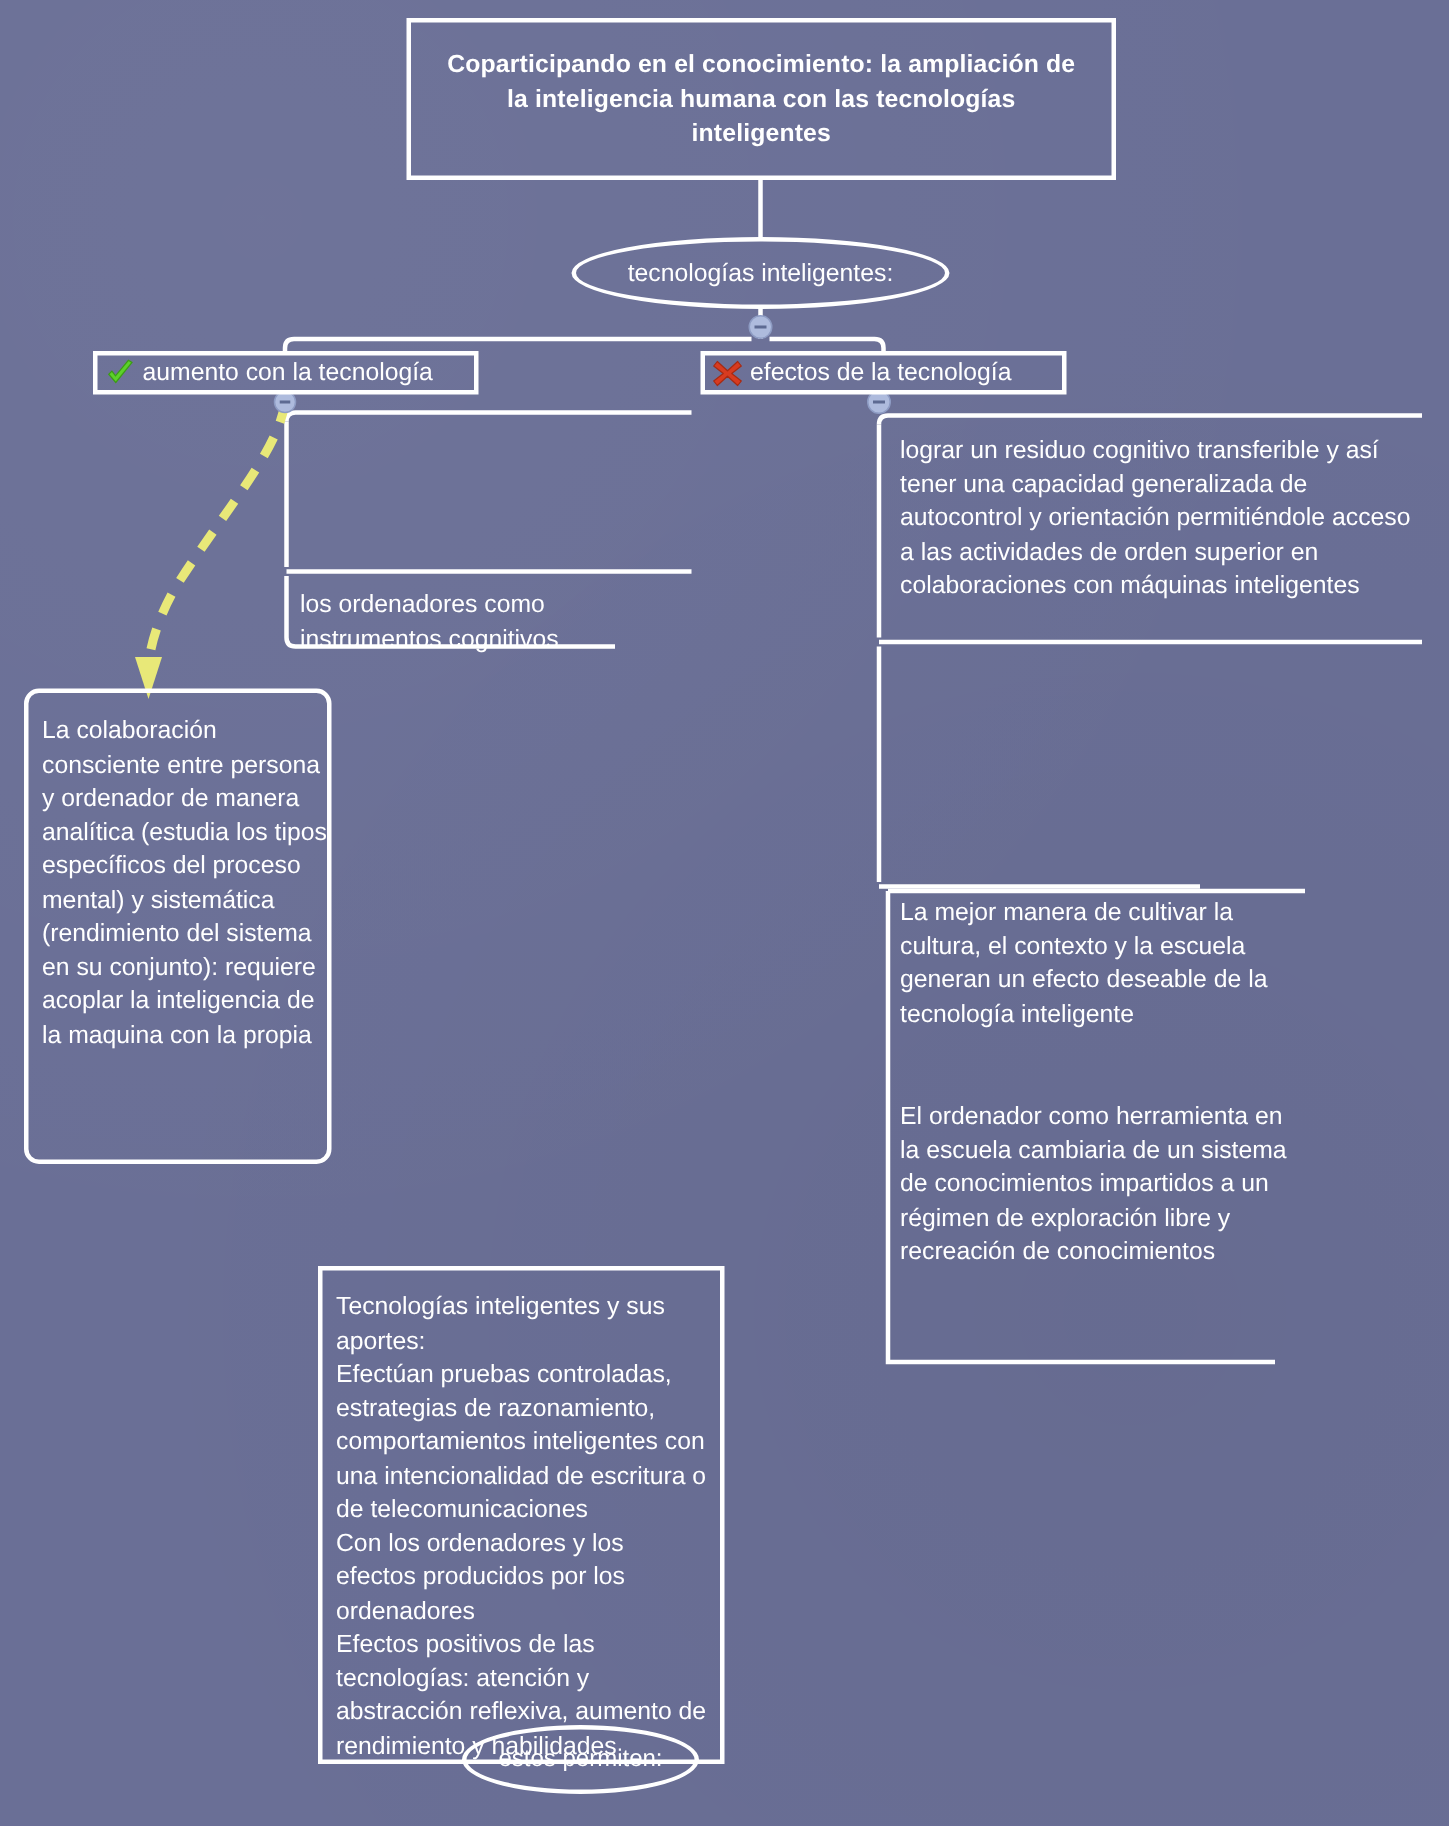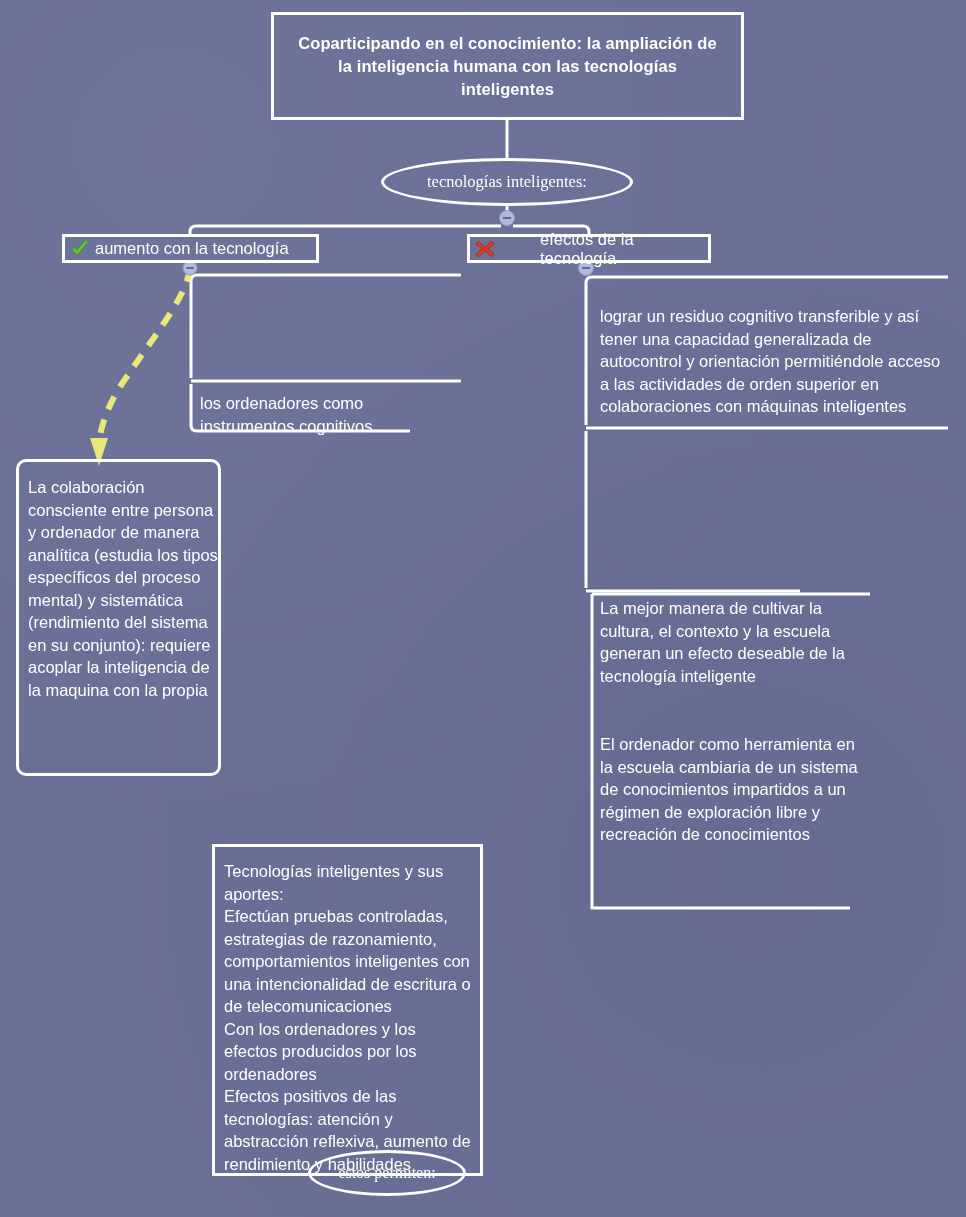--- a/index.html
+++ b/index.html
@@ -34,35 +34,34 @@
     letter-spacing:0.1px;
   }
 
   
   .ellipse{
     display:flex;align-items:center;justify-content:center;
     border:3px solid #ffffff;border-radius:50%;
     font-size:16.5px;
     text-align:center;
     white-space:nowrap;
-    font-family:Liberation Serif, serif;
   }
   .ellipse-main{left:381px;top:158px;width:252px;height:48px;}
   .ellipse-bottom{left:308px;top:1150px;width:158px;height:46px;font-size:16px;}
 
   
   .branch-box{
     border:3px solid #ffffff;
     display:flex;align-items:center;
     font-size:16.5px;
     padding:0 6px 0 4px;
     height:29px;
   }
   .branch-left{left:62px;top:234px;width:257px;}
-  .branch-right{left:467px;top:234px;width:244px;gap:40px;}
+  .branch-right{left:467px;top:234px;width:244px;}
 
   .icon-check,.icon-cross{
     width:22px;height:22px;flex:0 0 22px;margin-right:4px;
     display:inline-block;position:relative;
   }
 
   
   .txt{
     font-size:16.5px;line-height:22.5px;
     white-space:pre-line;
@@ -84,21 +83,21 @@
   }
   .box-adq{
     left:250px;top:487px;width:266px;height:108px;
     padding:11px 10px 8px 10px;
   }
   .box-tec{
     left:212px;top:844px;width:271px;height:332px;
     padding:13px 8px 8px 9px;
   }
 
-  .tb-lograr{left:600px;top:289px;width:348px;margin-top:16px;}
+  .tb-lograr{left:600px;top:289px;width:348px;}
   .tb-trasf{left:600px;top:434px;width:268px;}
   .tb-mejor{left:600px;top:597px;width:262px;}
   .tb-orde2{left:600px;top:733px;width:262px;}
 </style>
 </head>
 <body>
 
 <div id="canvas">
 
   <svg id="links" viewBox="0 0 966 1217">

